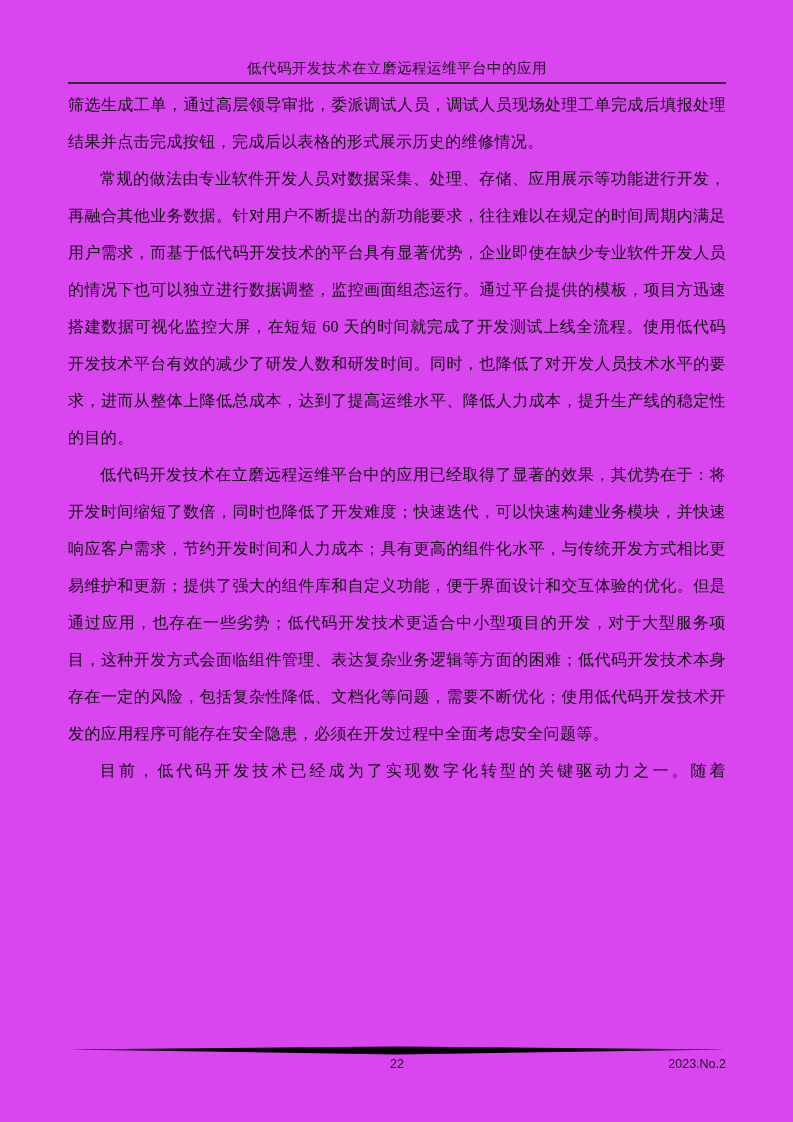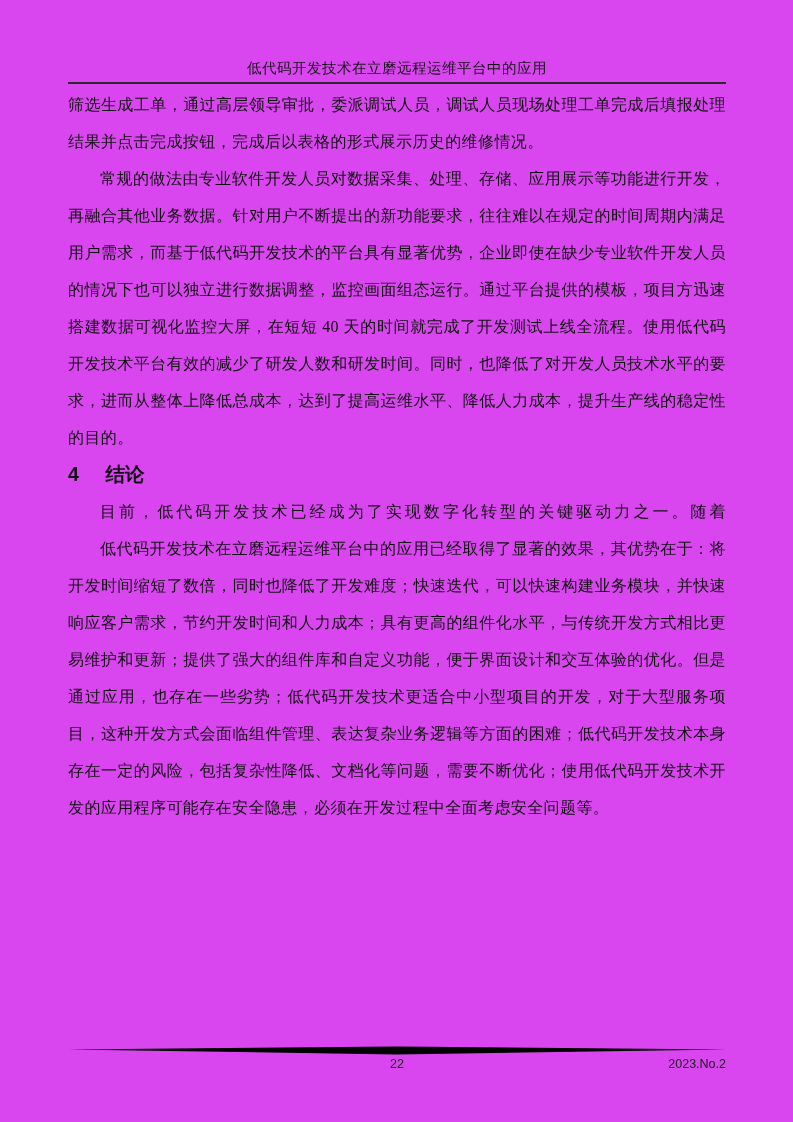--- a/index.html
+++ b/index.html
@@ -100,30 +100,26 @@
     <div class="running-title">低代码开发技术在立磨远程运维平台中的应用</div>
     <div class="header-rule"></div>
   </div>
 
   <div class="doc-body">
 
     <p class="para">筛选生成工单，通过高层领导审批，委派调试人员，调试人员现场处理工单完成后填报处理结果并点击完成按钮，完成后以表格的形式展示历史的维修情况。</p>
 
 
 
-    <p class="para indent">常规的做法由专业软件开发人员对数据采集、处理、存储、应用展示等功能进行开发，再融合其他业务数据。针对用户不断提出的新功能要求，往往难以在规定的时间周期内满足用户需求，而基于低代码开发技术的平台具有显著优势，企业即使在缺少专业软件开发人员的情况下也可以独立进行数据调整，监控画面组态运行。通过平台提供的模板，项目方迅速搭建数据可视化监控大屏，在短短 40 天的时间就完成了开发测试上线全流程。使用低代码开发技术平台有效的减少了研发人数和研发时间。同时，也降低了对开发人员技术水平的要求，进而从整体上降低总成本，达到了提高运维水平、降低人力成本，提升生产线的稳定性的目的。</p>
+    <p class="para indent">常规的做法由专业软件开发人员对数据采集、处理、存储、应用展示等功能进行开发，再融合其他业务数据。针对用户不断提出的新功能要求，往往难以在规定的时间周期内满足用户需求，而基于低代码开发技术的平台具有显著优势，企业即使在缺少专业软件开发人员的情况下也可以独立进行数据调整，监控画面组态运行。通过平台提供的模板，项目方迅速搭建数据可视化监控大屏，在短短 60 天的时间就完成了开发测试上线全流程。使用低代码开发技术平台有效的减少了研发人数和研发时间。同时，也降低了对开发人员技术水平的要求，进而从整体上降低总成本，达到了提高运维水平、降低人力成本，提升生产线的稳定性的目的。</p>
 
-    <h2 class="heading">
-      <span class="sec-num">4</span>
-      <span class="sec-title">结论</span>
-    </h2>
+
+    <p class="para indent">低代码开发技术在立磨远程运维平台中的应用已经取得了显著的效果，其优势在于：将开发时间缩短了数倍，同时也降低了开发难度；快速迭代，可以快速构建业务模块，并快速响应客户需求，节约开发时间和人力成本；具有更高的组件化水平，与传统开发方式相比更易维护和更新；提供了强大的组件库和自定义功能，便于界面设计和交互体验的优化。但是通过应用，也存在一些劣势；低代码开发技术更适合中小型项目的开发，对于大型服务项目，这种开发方式会面临组件管理、表达复杂业务逻辑等方面的困难；低代码开发技术本身存在一定的风险，包括复杂性降低、文档化等问题，需要不断优化；使用低代码开发技术开发的应用程序可能存在安全隐患，必须在开发过程中全面考虑安全问题等。</p>
 
     <p class="para indent fill-last">目前，低代码开发技术已经成为了实现数字化转型的关键驱动力之一。随着</p>
-
-    <p class="para indent">低代码开发技术在立磨远程运维平台中的应用已经取得了显著的效果，其优势在于：将开发时间缩短了数倍，同时也降低了开发难度；快速迭代，可以快速构建业务模块，并快速响应客户需求，节约开发时间和人力成本；具有更高的组件化水平，与传统开发方式相比更易维护和更新；提供了强大的组件库和自定义功能，便于界面设计和交互体验的优化。但是通过应用，也存在一些劣势；低代码开发技术更适合中小型项目的开发，对于大型服务项目，这种开发方式会面临组件管理、表达复杂业务逻辑等方面的困难；低代码开发技术本身存在一定的风险，包括复杂性降低、文档化等问题，需要不断优化；使用低代码开发技术开发的应用程序可能存在安全隐患，必须在开发过程中全面考虑安全问题等。</p>
 
   </div>
 
   <div class="page-footer">
     <svg class="footer-rule" viewBox="0 0 658 9" preserveAspectRatio="none">
       <polygon points="0,3.5 329,0.5 658,3.5 329,8.5" fill="#000000"></polygon>
     </svg>
     <div class="footer-meta">
       <span class="page-number">22</span>
       <span class="issue-label">2023.No.2</span>

